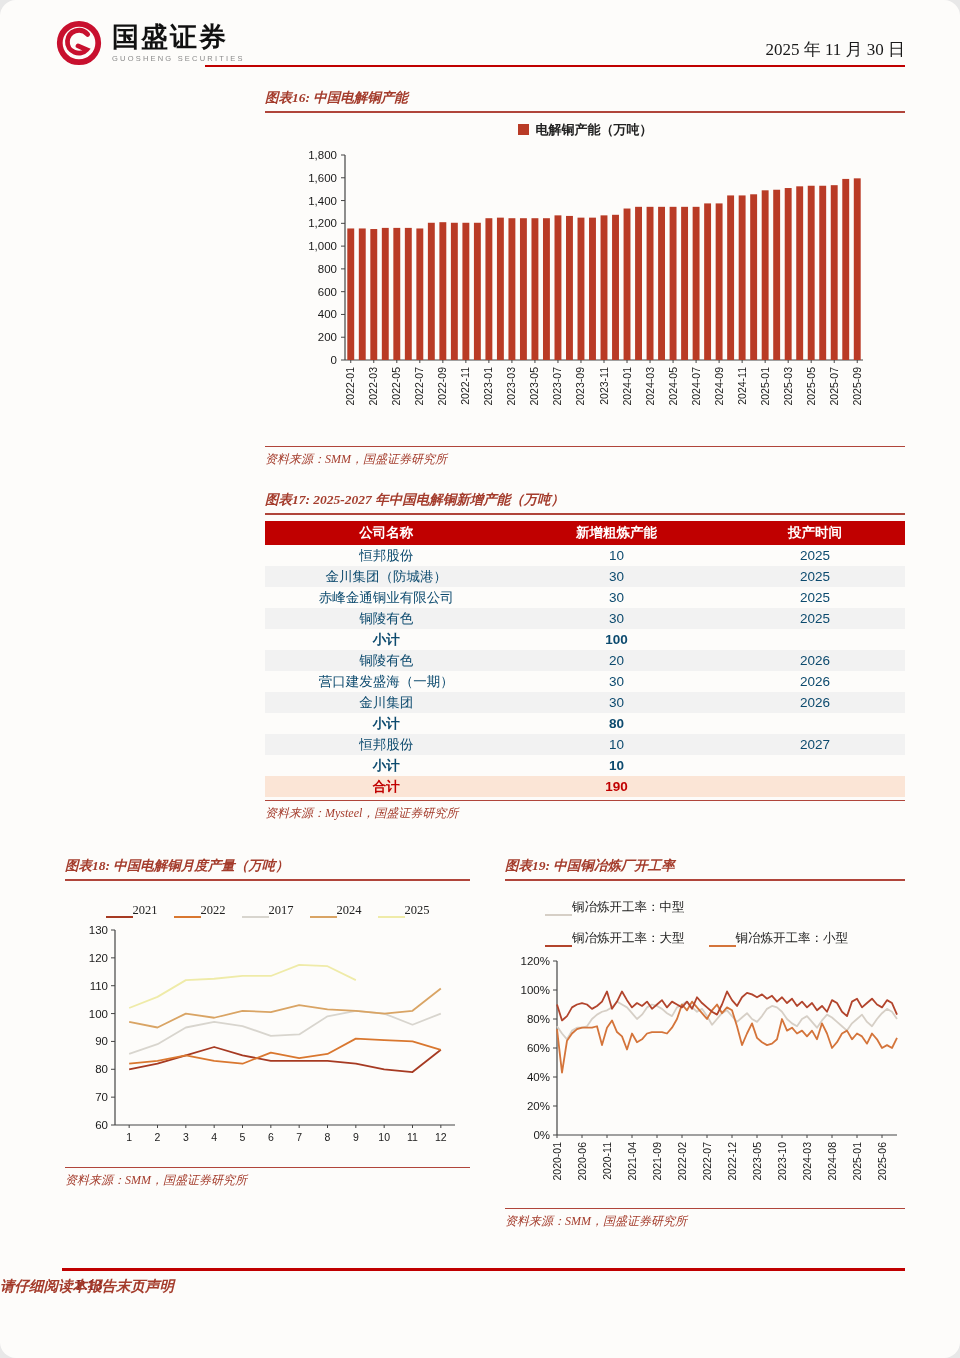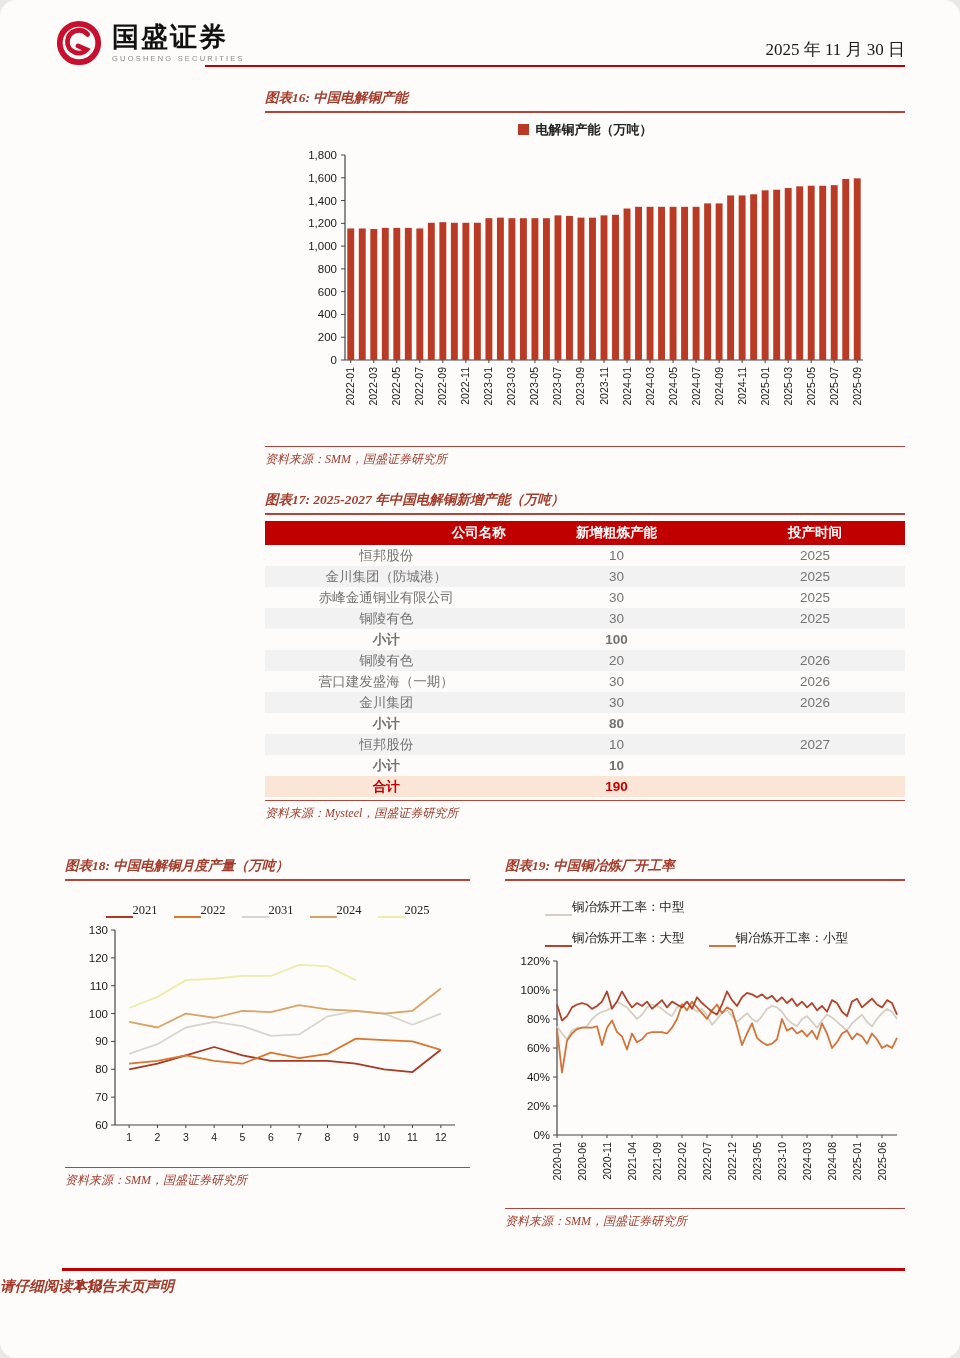--- a/index.html
+++ b/index.html
@@ -28,21 +28,21 @@
               color:#a43c2c;padding-top:4px;}
 
   
   .legend-center{display:flex;justify-content:center;align-items:center;gap:7px;
                  font-family:"Liberation Serif",serif;font-size:13px;color:#222;margin-top:8px;font-weight:bold;}
   .legend-center .sq{width:11px;height:11px;display:inline-block;background:#b93b26;}
 
   
   .fig17 table{width:100%;border-collapse:collapse;margin-top:6px;table-layout:fixed;}
   .fig17 th{background:#c00000;color:#fff;font-weight:bold;font-size:13.5px;padding:3px 2px;text-align:center;}
-  .fig17 td{font-size:13.5px;color:#737373;text-align:center;padding:2px 2px;line-height:17px;}
+  .fig17 td{font-size:13.5px;color:#0c4a6e;text-align:center;padding:2px 2px;line-height:17px;}
   .fig17 tr.alt{background:#f2f2f2;}
   .fig17 tr.subtotal td{font-weight:bold;}
   .fig17 tr.total{background:#fbe5d6;}
   .fig17 tr.total td{color:#c00000;font-weight:bold;}
 
   
   .legend-row{display:flex;align-items:center;font-family:"Liberation Serif",serif;
               font-size:12.5px;color:#222;}
   .fig18 .legend-wrap{display:flex;justify-content:center;gap:16px;margin-top:14px;}
   .fig19 .legend-wrap{margin-left:40px;margin-top:10px;}
@@ -203,21 +203,21 @@
     <div class="fig-rule"></div>
     <div class="fig-source">资料来源：SMM，国盛证券研究所</div>
   </section>
 
   <section class="figure fig17">
     <div class="fig-title">图表17: 2025-2027 年中国电解铜新增产能（万吨）</div>
     <div class="title-rule"></div>
     <table>
       <thead>
           <tr>
-            <th style="width: 38%; text-align: right;">公司名称</th>
+            <th style="width: 38%;">公司名称</th>
             <th style="width: 34%;">新增粗炼产能</th>
             <th style="width: 28%;">投产时间</th>
           </tr>
         </thead>
       <tbody>
           <tr class="plain">
             <td>恒邦股份</td>
             <td>10</td>
             <td>2025</td>
           </tr>
@@ -289,21 +289,21 @@
         <span class="legend-item">
           <span class="swatch" style="border-top-color: rgb(166, 58, 34);"></span>
           <span>2021</span>
         </span>
         <span class="legend-item">
           <span class="swatch" style="border-top-color: rgb(217, 119, 47);"></span>
           <span>2022</span>
         </span>
         <span class="legend-item">
           <span class="swatch" style="border-top-color: rgb(216, 213, 206);"></span>
-          <span>2031</span>
+          <span>2017</span>
         </span>
         <span class="legend-item">
           <span class="swatch" style="border-top-color: rgb(217, 164, 100);"></span>
           <span>2024</span>
         </span>
         <span class="legend-item">
           <span class="swatch" style="border-top-color: rgb(239, 235, 168);"></span>
           <span>2025</span>
         </span>
       </div>

